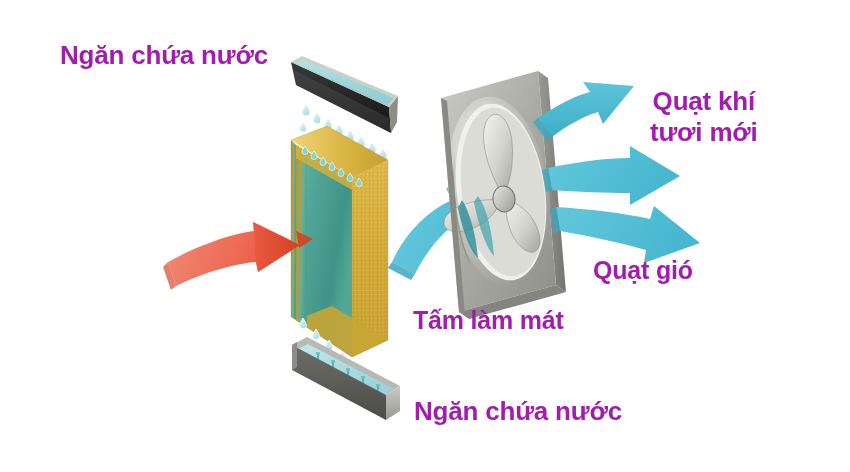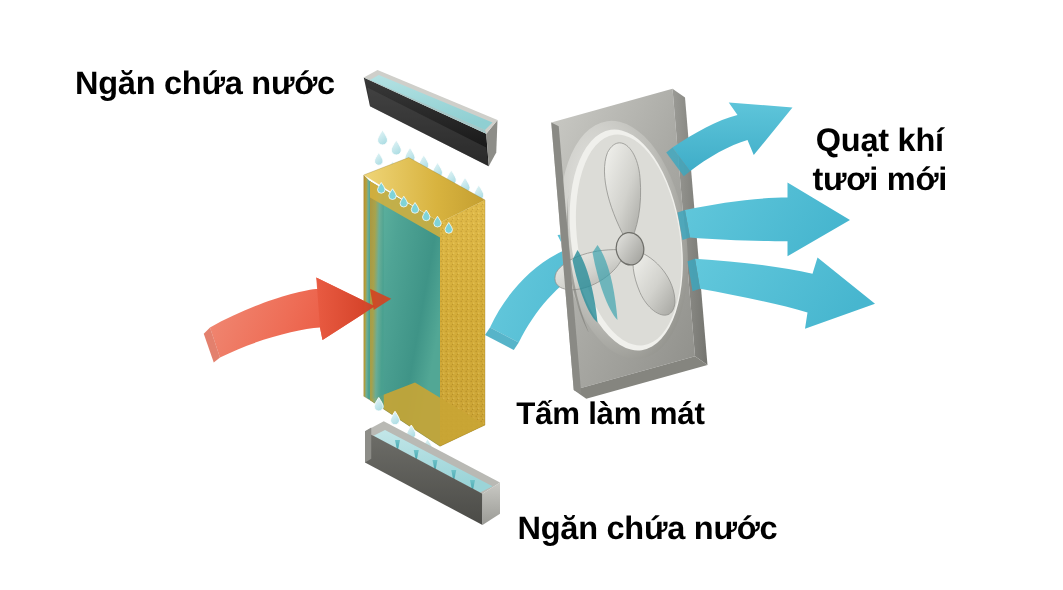--- a/index.html
+++ b/index.html
@@ -23,25 +23,24 @@
     position: absolute;
     left: 0;
     top: 0;
     width: 850px;
     height: 472px;
   }
   .dlabel {
     position: absolute;
     font-family: "Liberation Sans", sans-serif;
     font-weight: bold;
-    color: #000000;
+    color: #a21caf;
     letter-spacing: -0.2px;
     white-space: nowrap;
     line-height: 1.18;
-    margin-top: 11px;
   }
   #label-water-top   { left: 60px;  top: 40px;  font-size: 26px; }
   #label-fresh-air   { left: 650px; top: 86px;  font-size: 26px; text-align: center; }
   #label-fresh-air .l2 { display:block; }
   #label-fan         { left: 593px; top: 256px; font-size: 25px; }
   #label-hot-air     { left: 57px;  top: 303px; font-size: 26px; }
   #label-pad         { left: 413px; top: 306px; font-size: 25px; }
   #label-water-bot   { left: 414px; top: 396px; font-size: 26px; }
 </style>
 </head>
@@ -317,19 +316,20 @@
 
   </svg>
 
   <div class="dlabel" id="label-water-top">Ngăn chứa nước</div>
 
   <div class="dlabel" id="label-fresh-air">
     <span class="l1">Quạt khí</span>
     <span class="l2">tươi mới</span>
   </div>
 
+  <div class="dlabel" id="label-fan">Quạt gió</div>
 
 
   <div class="dlabel" id="label-pad">Tấm làm mát</div>
 
   <div class="dlabel" id="label-water-bot">Ngăn chứa nước</div>
 
 </div>
 
 </body></html>

